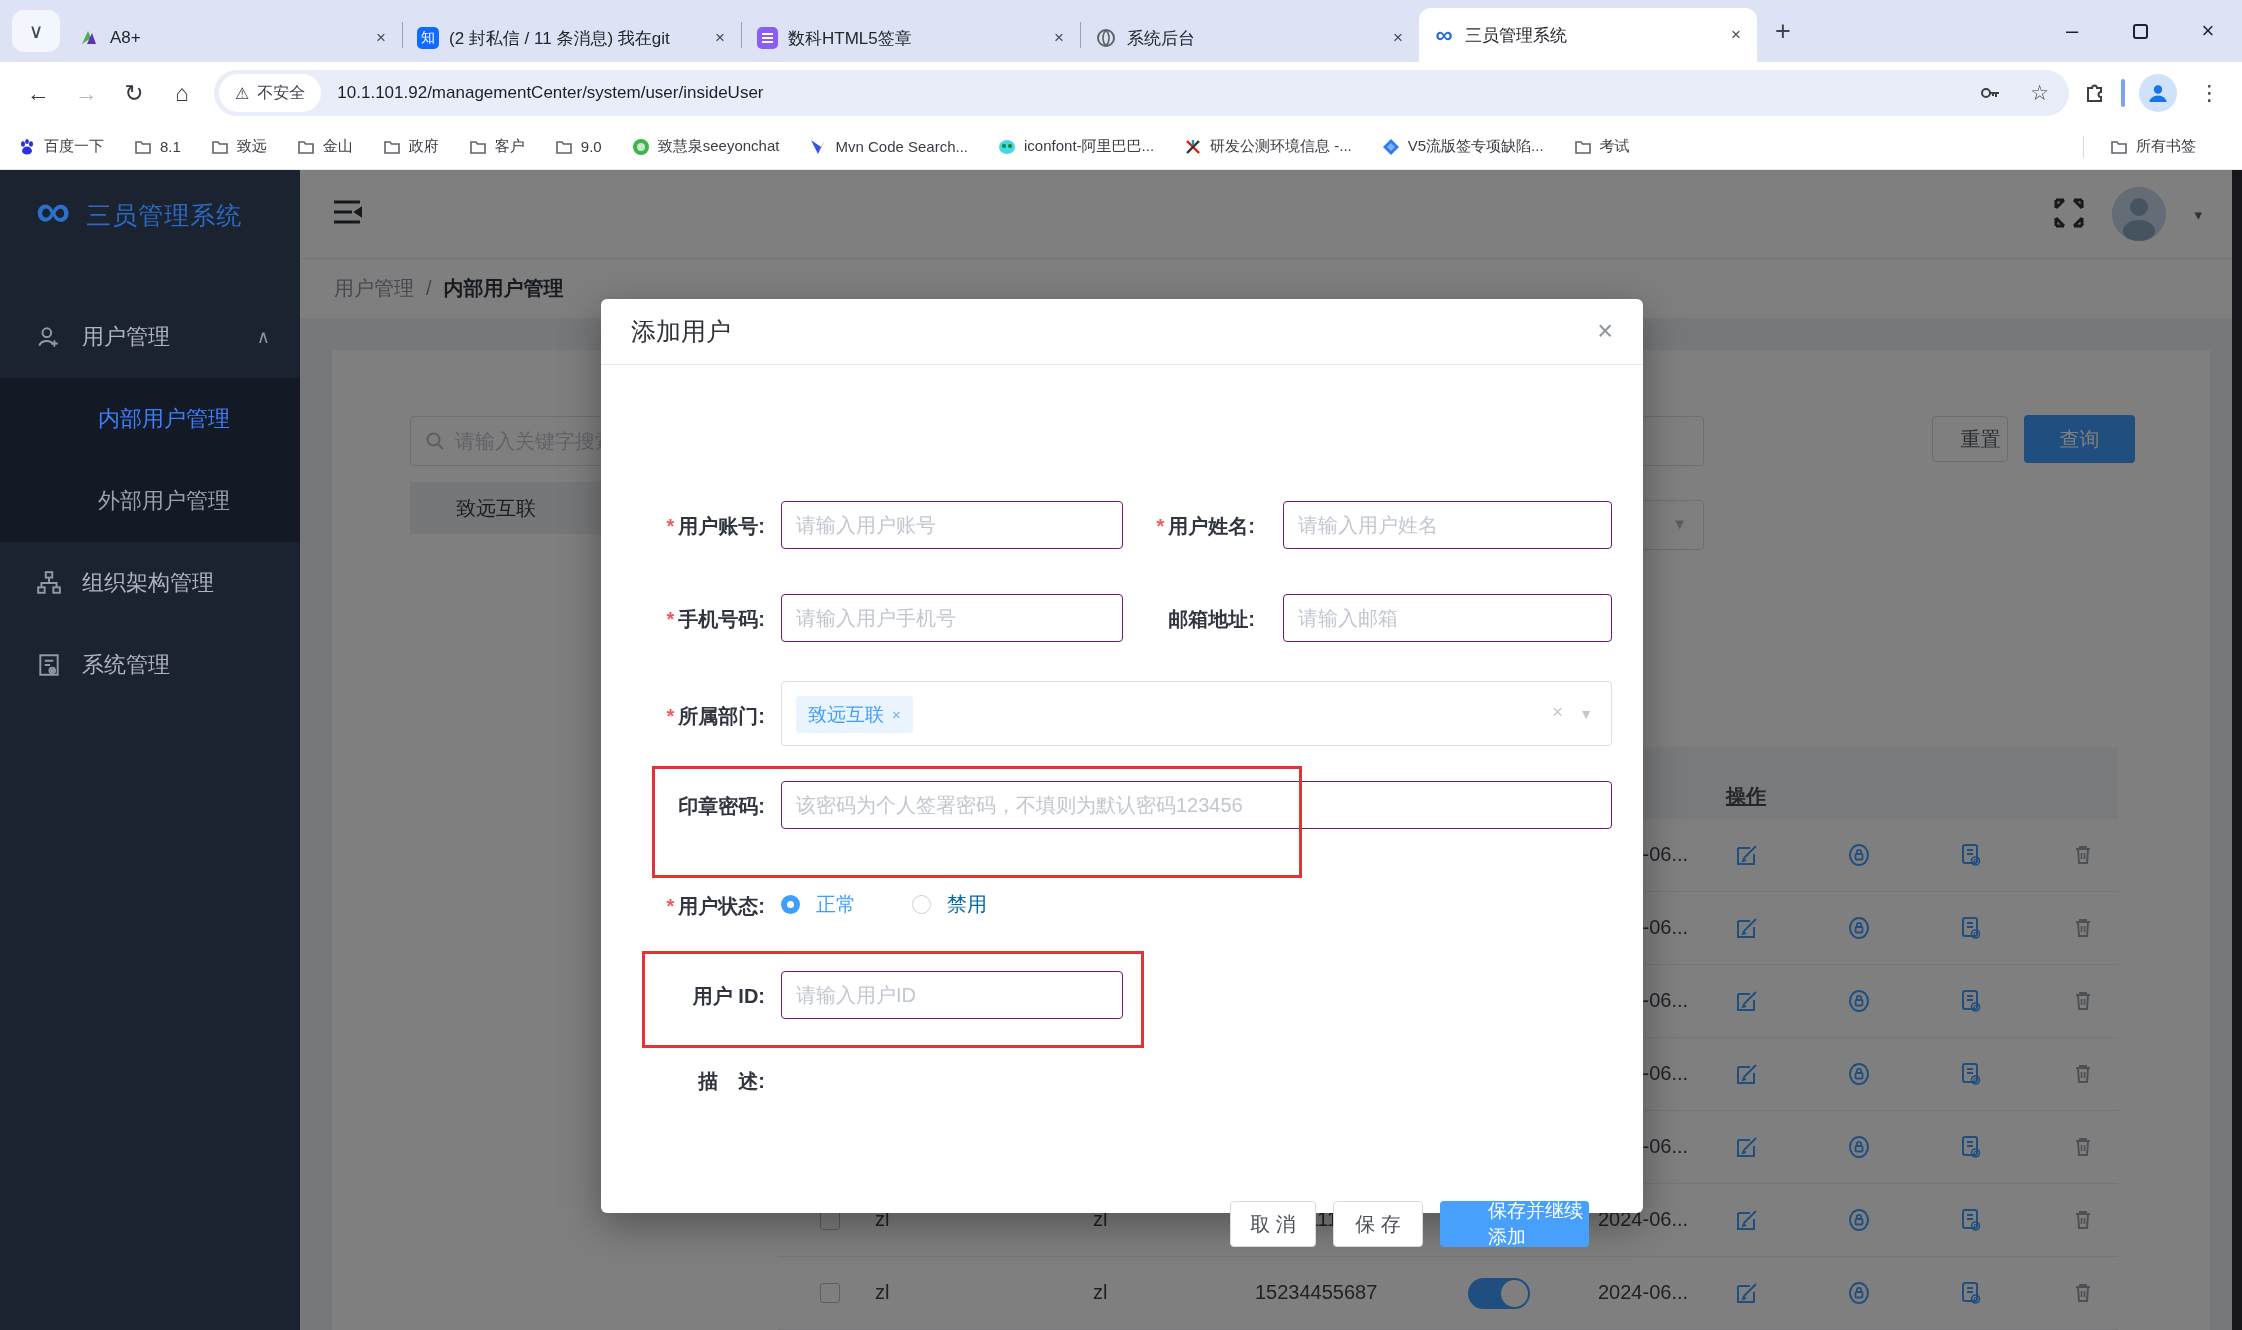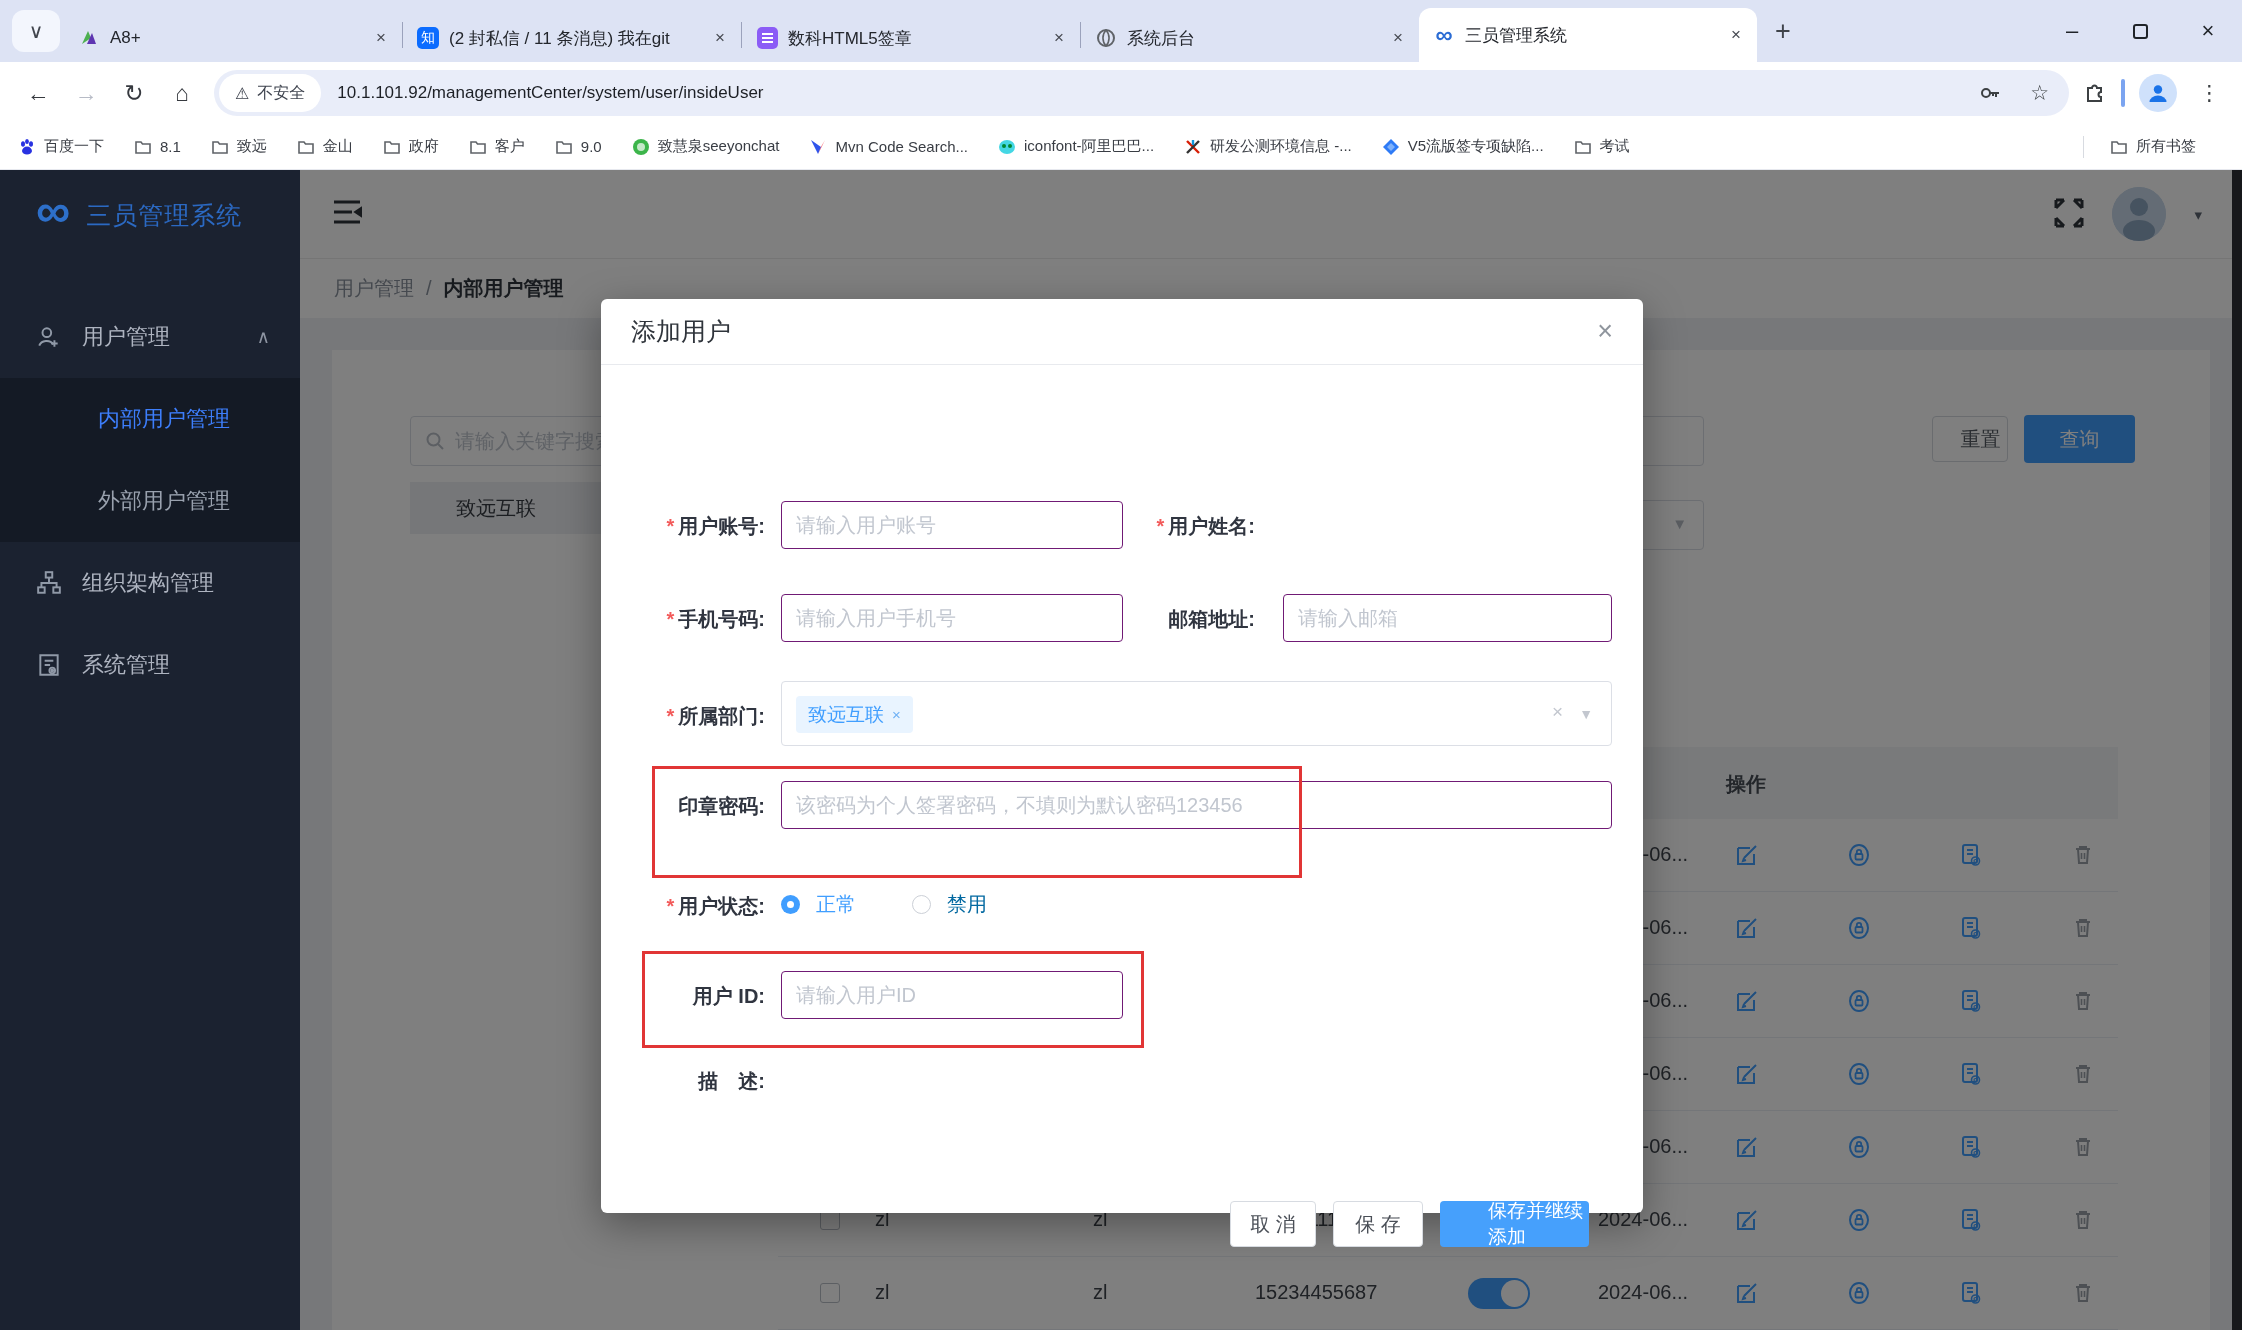--- a/index.html
+++ b/index.html
@@ -71,21 +71,21 @@
   .tree-row { position:absolute; left:78px; top:132px; width:494px; height:52px; background:#edeff3; display:flex; align-items:center; padding-left:46px; font-size:20px; color:#363b42; }
   .pinput { position:absolute; left:868px; top:66px; width:504px; height:50px; border:1px solid #d9dde4; border-radius:4px; background:#fff; }
   .pselect { position:absolute; left:868px; top:150px; width:504px; height:50px; border:1px solid #d9dde4; border-radius:4px; background:#fff; }
   .pselect .crt { position:absolute; right:16px; top:14px; color:#b4bac3; font-size:15px; }
   .btn-reset { position:absolute; left:1600px; top:66px; width:76px; height:46px; border:1px solid #d4d8df; border-radius:4px; font-size:20px; color:#555b63; display:flex; align-items:center; justify-content:center; background:#fff;padding-left:21px; }
   .btn-query { position:absolute; left:1692px; top:65px; width:111px; height:48px; background:#409eff; border-radius:4px; font-size:20px; color:#fff; display:flex; align-items:center; justify-content:center; }
 
   .table { position:absolute; left:446px; top:397px; width:1340px; }
   .thead { height:72px; background:#f2f4f7; position:relative; font-size:20px; color:#464c54; font-weight:700; }
   .th-time { position:absolute; left:780px; top:24px; }
-  .th-actions { position:absolute; left:948px; top:24px; }
+  .th-actions { position:absolute; left:948px; top:36px;text-decoration:underline; }
   .trow { height:73px; border-bottom:1px solid #e9edf2; position:relative; font-size:20px; color:#3f444c; }
   .cb { position:absolute; left:42px; top:26px; width:20px; height:20px; border:1px solid #b9bec6; border-radius:3px; background:#fff; }
   .c-acc { position:absolute; left:97px; top:24px; }
   .c-name { position:absolute; left:315px; top:24px; }
   .c-phone { position:absolute; left:477px; top:24px; }
   .toggle { position:absolute; left:690px; top:21px; width:62px; height:31px; border-radius:16px; background:#409eff; }
   .toggle::after { content:""; position:absolute; right:2px; top:2px; width:27px; height:27px; border-radius:50%; background:#fff; }
   .c-date { position:absolute; left:820px; top:24px; }
   .act { position:absolute; top:23px; }
   .a1{left:956px;} .a2{left:1068px;} .a3{left:1180px;} .a4{left:1292px;}
@@ -565,20 +565,21 @@
     <div class="m-head">
       <span class="m-title">添加用户</span>
       <span class="m-close">×</span>
     </div>
 
     <div style="position:relative; height:848px;">
 
       <span class="flabel l-c1" style="top:148px"><span class="req">*</span><span>用户账号:</span></span>
       <input class="in" style="left: 180px; top: 136px; width: 342px;" placeholder="请输入用户账号">
       <span class="flabel l-c2" style="top:148px"><span class="req">*</span><span>用户姓名:</span></span>
+      <input class="in" style="left: 682px; top: 136px; width: 329px;" placeholder="请输入用户姓名">
 
       <span class="flabel l-c1" style="top:241px"><span class="req">*</span><span>手机号码:</span></span>
       <input class="in" style="left: 180px; top: 229px; width: 342px;" placeholder="请输入用户手机号">
       <span class="flabel l-c2" style="top:241px"><span>邮箱地址:</span></span>
       <input class="in" style="left: 682px; top: 229px; width: 329px;" placeholder="请输入邮箱">
 
       <span class="flabel l-c1" style="top:338px"><span class="req">*</span><span>所属部门:</span></span>
       <div class="sel">
         <span class="tag">
           <span>致远互联</span>

